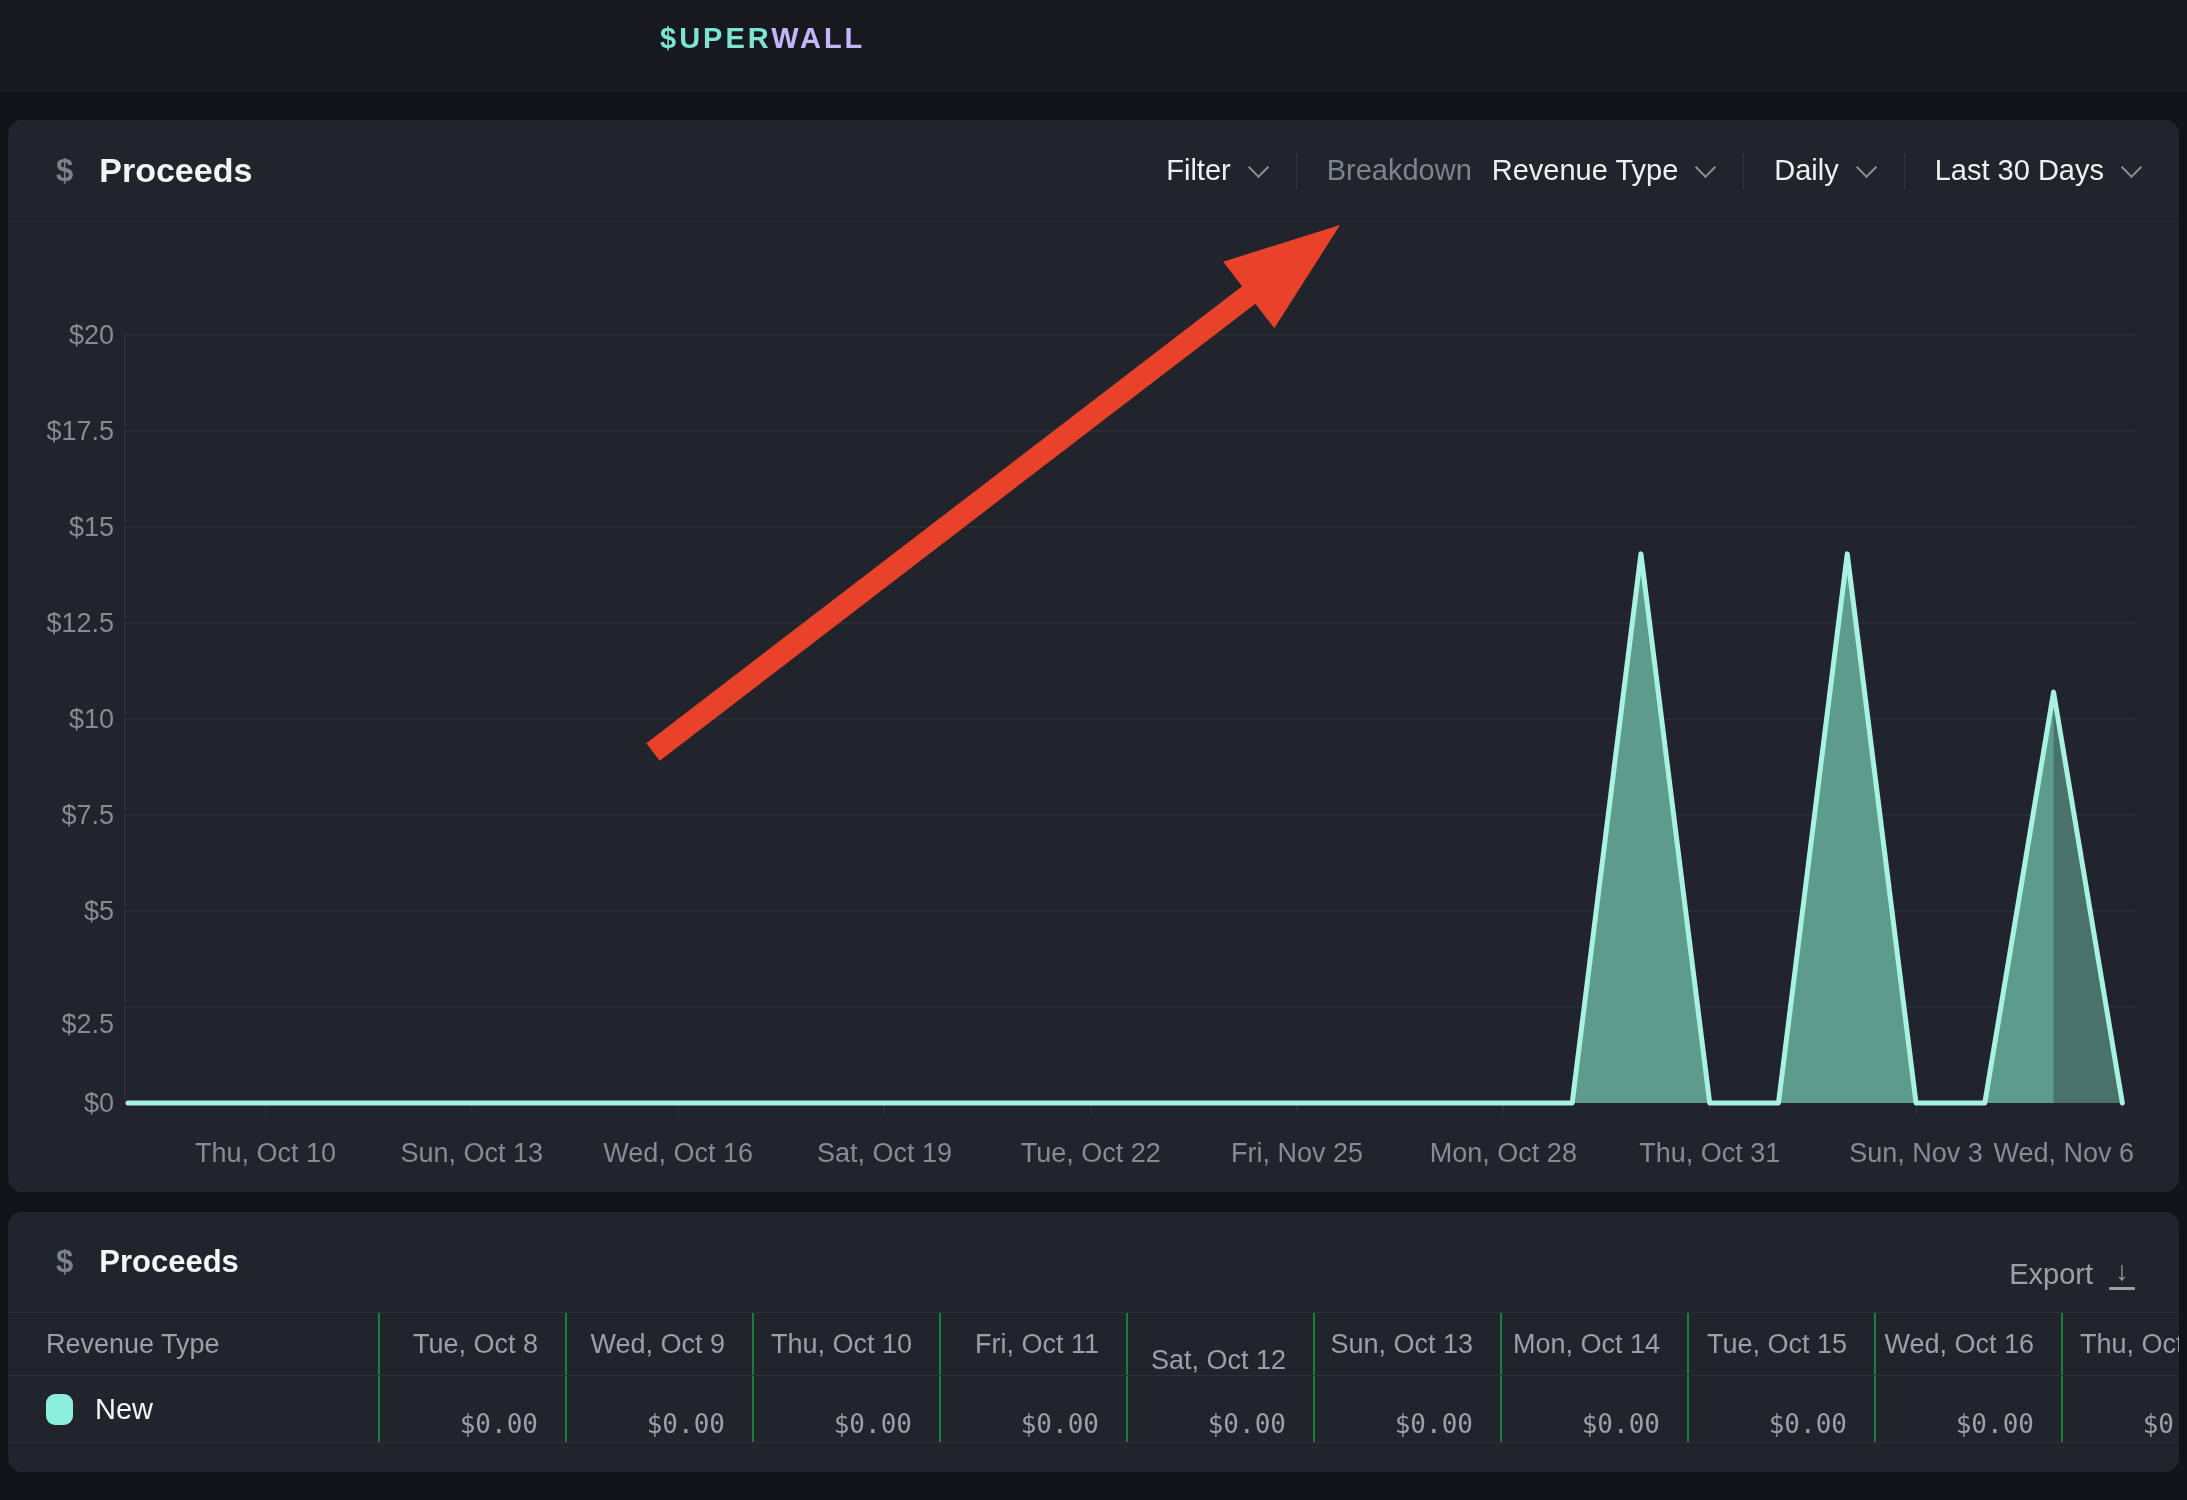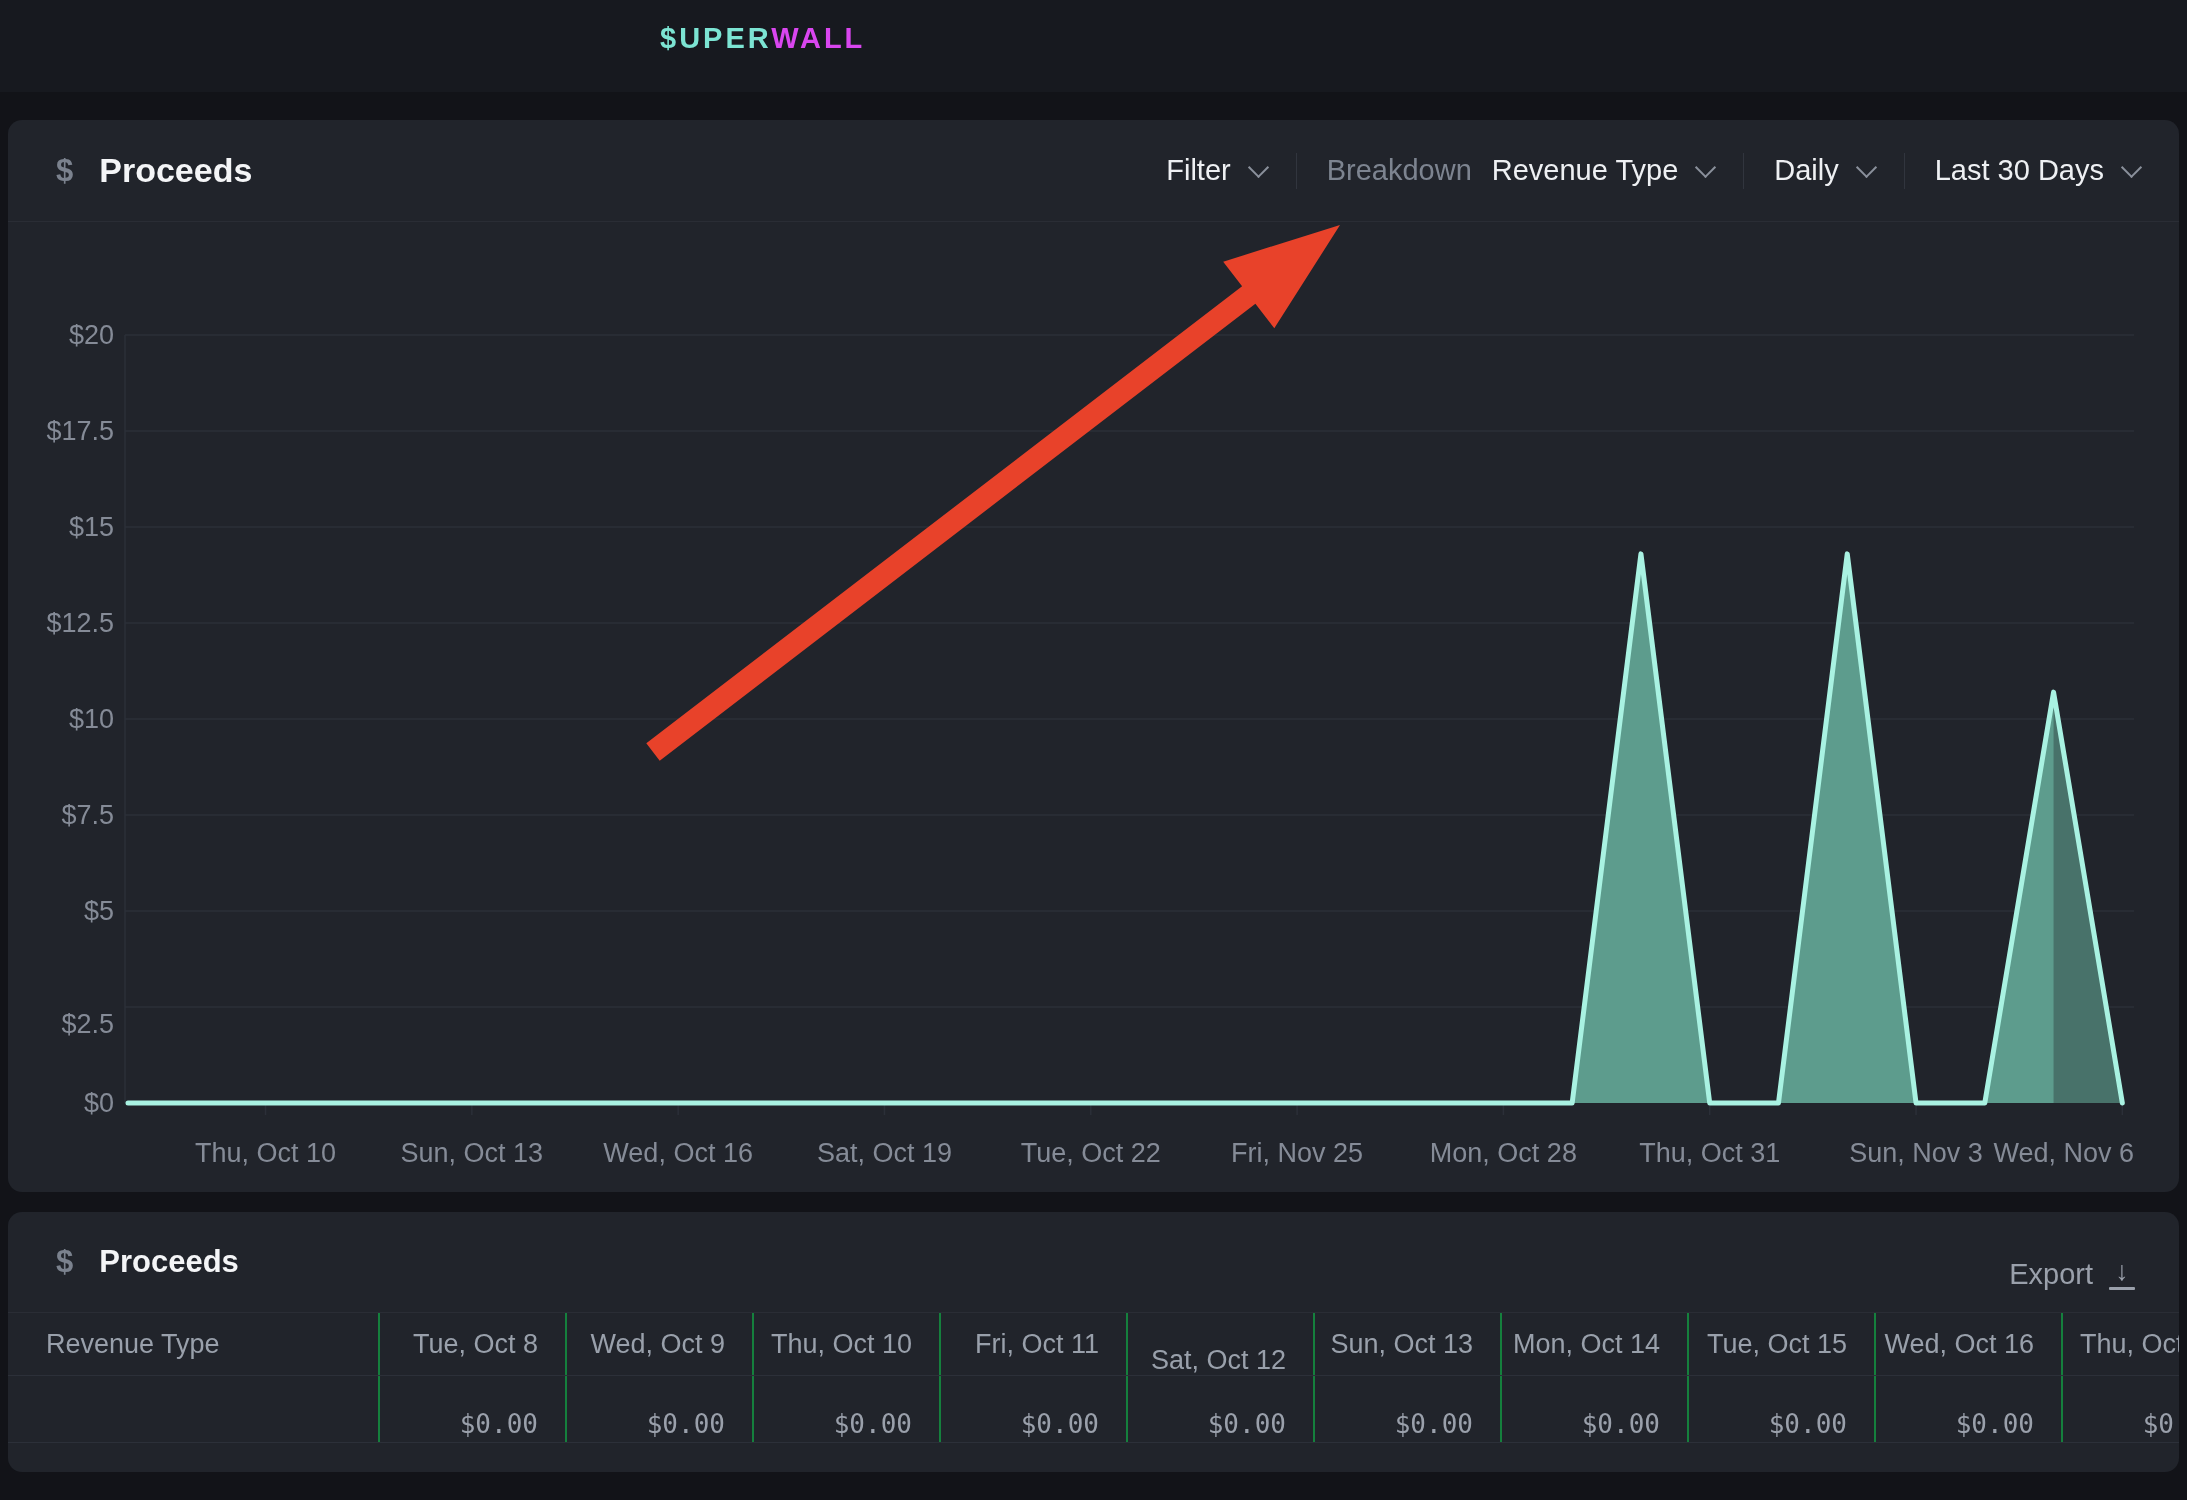--- a/index.html
+++ b/index.html
@@ -5,21 +5,21 @@
   html,body{margin:0;padding:0;background:#121318;}
   body{
     width:2187px;height:1500px;position:relative;overflow:hidden;
     font-family:"Liberation Sans",sans-serif;
     -webkit-font-smoothing:antialiased;color:#f3f4f6;
   }
   
   .topbar{position:absolute;left:0;top:0;width:2187px;height:92px;background:#17191f;}
   .logo{position:absolute;left:660px;top:22px;font-size:29px;font-weight:800;letter-spacing:3px;}
   .logo .teal{color:#7ce4d3;}
-  .logo .white{color:#d946ef;}
+  .logo .white{color:#c4b5fd;}
   
   .panel{position:absolute;background:#21242b;border-radius:14px;overflow:hidden;}
   #chart-panel{left:8px;top:120px;width:2171px;height:1072px;}
   #table-panel{left:8px;top:1212px;width:2171px;height:260px;}
   
   .panel-head{
     position:absolute;left:0;top:0;width:100%;height:102px;box-sizing:border-box;
     display:flex;align-items:center;justify-content:space-between;
     padding:0 40px 0 48px;border-bottom:1px solid #2a2d35;
   }
@@ -199,20 +199,24 @@
         <span class="hdr-txt">Tue, Oct 15</span>
       </div>
       <div class="cell num" style="left: 1866px; width: 187px;">
         <span class="hdr-txt">Wed, Oct 16</span>
       </div>
       <div class="cell num" style="left: 2053px; width: 187px;">
         <span class="hdr-txt">Thu, Oct 17</span>
       </div>
     </div>
   <div class="cols-row dat-row" id="tbl-row0">
+      <div class="cell first" style="left: 0px; width: 370px;">
+        <span class="swatch" style="background: rgb(140, 238, 221);"></span>
+        <span class="row-label">New</span>
+      </div>
       <div class="cell num" style="left: 370px; width: 187px;">
         <span class="mono-val">$0.00</span>
       </div>
       <div class="cell num" style="left: 557px; width: 187px;">
         <span class="mono-val">$0.00</span>
       </div>
       <div class="cell num" style="left: 744px; width: 187px;">
         <span class="mono-val">$0.00</span>
       </div>
       <div class="cell num" style="left: 931px; width: 187px;">

